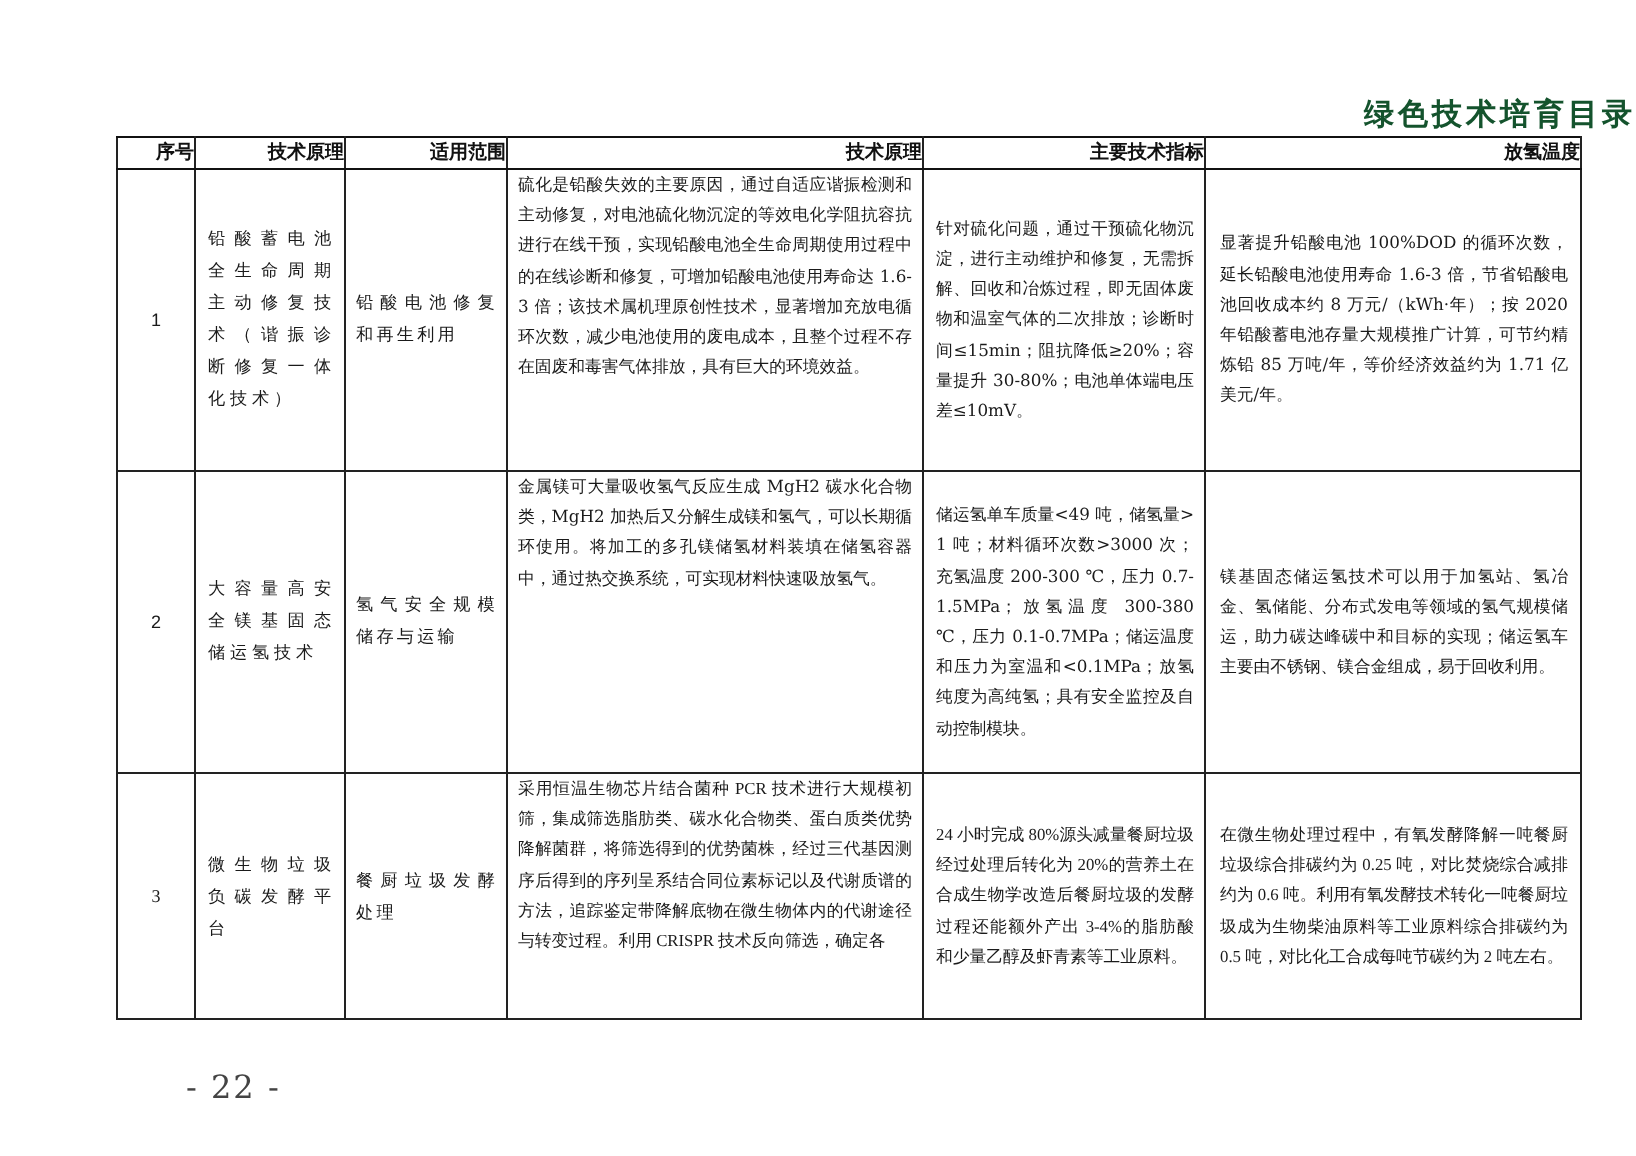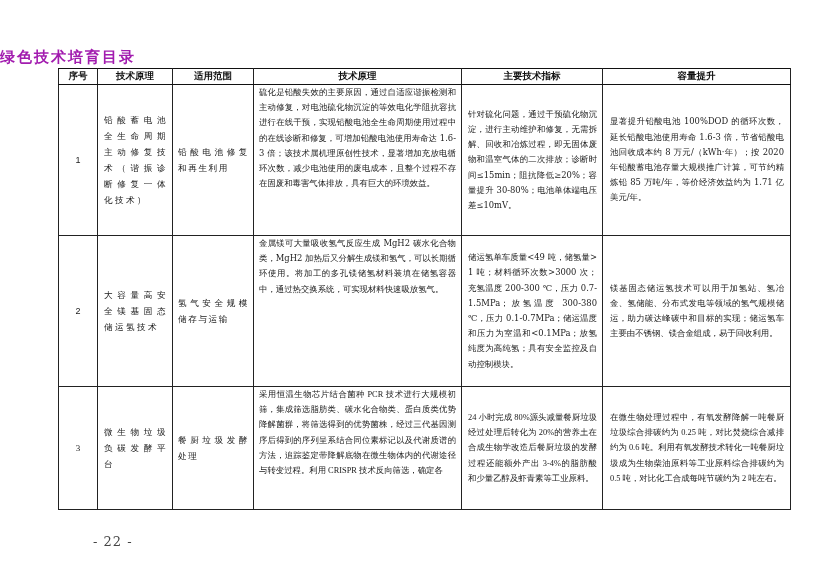--- a/index.html
+++ b/index.html
@@ -13,44 +13,44 @@
       position: relative;
       overflow: hidden;
       font-family: "DejaVu Serif", "Liberation Serif", serif;
       color: #1a1a1a;
     }
     .page-title {
       position: absolute;
       left: 0;
       top: 48px;
       width: 818px;
-      text-align: left;
+      text-align: right;
       font-size: 15px;
       font-weight: bold;
       letter-spacing: 2px;
-      color: #a21caf;
+      color: #14532d;
     }
     table.catalog {
       position: absolute;
       left: 58px;
       top: 68px;
       width: 732px;
       border-collapse: collapse;
       table-layout: fixed;
     }
     table.catalog th, table.catalog td {
       border: 1px solid #222;
       padding: 0;
       vertical-align: middle;
     }
     table.catalog thead th {
       height: 15px;
       font-size: 9.5px;
       font-weight: bold;
-      text-align: center;
+      text-align: right;
       border-top: 1.5px solid #111;
       border-bottom: 1.5px solid #111;
       color: #111;
     }
     .cell-index {
       text-align: center;
       font-family: "Liberation Sans", sans-serif;
       font-size: 9px;
     }
     .cell-text {
@@ -89,21 +89,21 @@
     }
     .clip {
       max-height: 122px;
       overflow: hidden;
     }
     .page-number {
       position: absolute;
       left: 93px;
       top: 534px;
       font-family: "DejaVu Serif", "Liberation Serif", serif;
-      font-size: 13px;
+      font-size: 16px;
       color: #444;
       letter-spacing: 1px;
     }
   </style>
 </head>
 <body>
 
 <div class="page-title">绿色技术培育目录</div>
 
 <table class="catalog">
@@ -115,21 +115,21 @@
     <col style="width:141px">
     <col style="width:188px">
   </colgroup>
   <thead>
     <tr>
       <th>序号</th>
       <th>技术原理</th>
       <th>适用范围</th>
       <th>技术原理</th>
       <th>主要技术指标</th>
-      <th>容量提升</th>
+      <th>放氢温度</th>
     </tr>
   </thead>
   <tbody>
     <tr class="row-1">
       <td class="cell-index">1</td>
       <td class="cell-text cell-name">铅酸蓄电池全生命周期主动修复技术（谐振诊断修复一体化技术）</td>
       <td class="cell-text cell-scope">铅酸电池修复和再生利用</td>
       <td class="cell-text cell-principle">硫化是铅酸失效的主要原因，通过自适应谐振检测和主动修复，对电池硫化物沉淀的等效电化学阻抗容抗进行在线干预，实现铅酸电池全生命周期使用过程中的在线诊断和修复，可增加铅酸电池使用寿命达 1.6-3 倍；该技术属机理原创性技术，显著增加充放电循环次数，减少电池使用的废电成本，且整个过程不存在固废和毒害气体排放，具有巨大的环境效益。</td>
       <td class="cell-text cell-metrics">针对硫化问题，通过干预硫化物沉淀，进行主动维护和修复，无需拆解、回收和冶炼过程，即无固体废物和温室气体的二次排放；诊断时间≤15min；阻抗降低≥20%；容量提升 30-80%；电池单体端电压差≤10mV。</td>
       <td class="cell-text cell-benefit">显著提升铅酸电池 100%DOD 的循环次数，延长铅酸电池使用寿命 1.6-3 倍，节省铅酸电池回收成本约 8 万元/（kWh·年）；按 2020 年铅酸蓄电池存量大规模推广计算，可节约精炼铅 85 万吨/年，等价经济效益约为 1.71 亿美元/年。</td>

